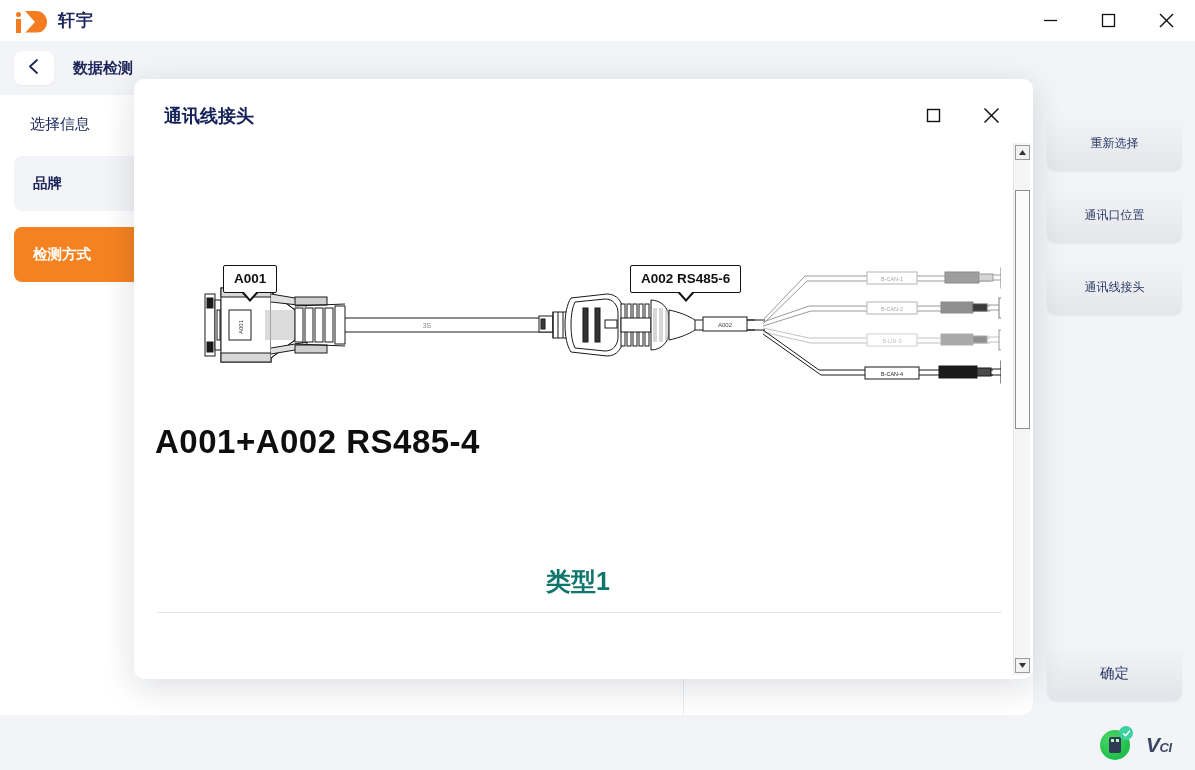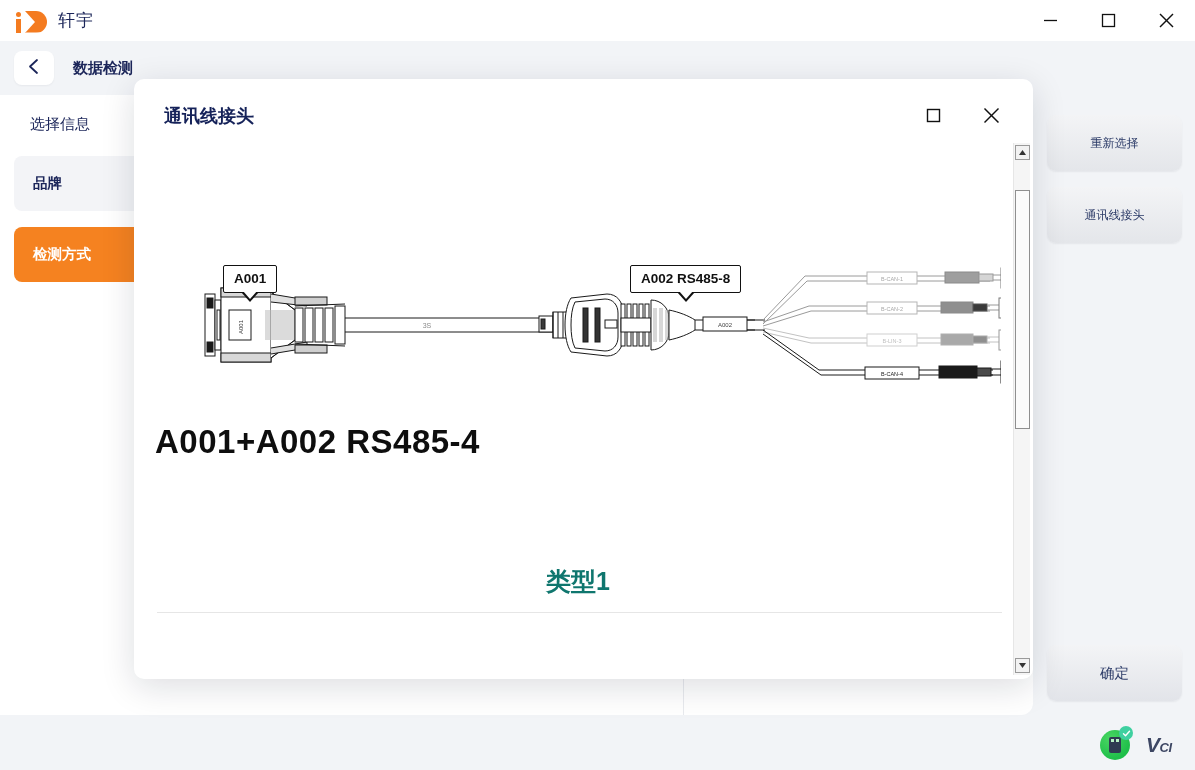--- a/index.html
+++ b/index.html
@@ -35,21 +35,21 @@
     clip-path: polygon(0 0, 100% 0, 100% 100%, 0 100%);
   }
   .brand-mark .d::after {
     content: ""; position: absolute; left: 0; top: 0;
     width: 0; height: 0;
     border-left: 10px solid #ffffff;
     border-top: 11px solid transparent;
     border-bottom: 11px solid transparent;
   }
   .brand-name {
-    font-size: 17px; font-weight: 400; color: #1b2559; letter-spacing: 1px;
+    font-size: 17px; font-weight: 700; color: #1b2559; letter-spacing: 1px;
   }
   .win-controls { margin-left: auto; display: flex; height: 41px; }
   .win-btn {
     width: 58px; height: 41px;
     display: flex; align-items: center; justify-content: center;
     cursor: default;
   }
   .win-btn svg { display: block; }
 
   
@@ -299,20 +299,23 @@
     <span>品牌</span>
   </div>
   <div class="left-item active">
     <span>检测方式</span>
   </div>
 </div>
 
 <div class="right-rail">
   <div class="rail-btn">
     <span>重新选择</span>
+  </div>
+  <div class="rail-btn">
+    <span>通讯口位置</span>
   </div>
   <div class="rail-btn">
     <span>通讯线接头</span>
   </div>
 </div>
 
 <div class="confirm-btn">
   <span>确定</span>
 </div>
 
@@ -463,21 +466,21 @@
         <line x1="836" y1="233" x2="848" y2="233" stroke="#1a1a1a"></line>
         <rect x="846" y="219" width="15" height="22" fill="#fff" stroke="#1a1a1a"></rect>
       </g>
     </svg>
 
     <div class="callout callout-a001">
       <span>A001</span>
       <span class="tail"></span>
     </div>
     <div class="callout callout-a002">
-      <span>A002 RS485-8</span>
+      <span>A002 RS485-6</span>
       <span class="tail"></span>
     </div>
 
     <div class="caption-main">A001+A002 RS485-4</div>
     <div class="caption-type">类型1</div>
     <div class="hr"></div>
   </div>
 </div>
 
 <div class="scrollbar">

